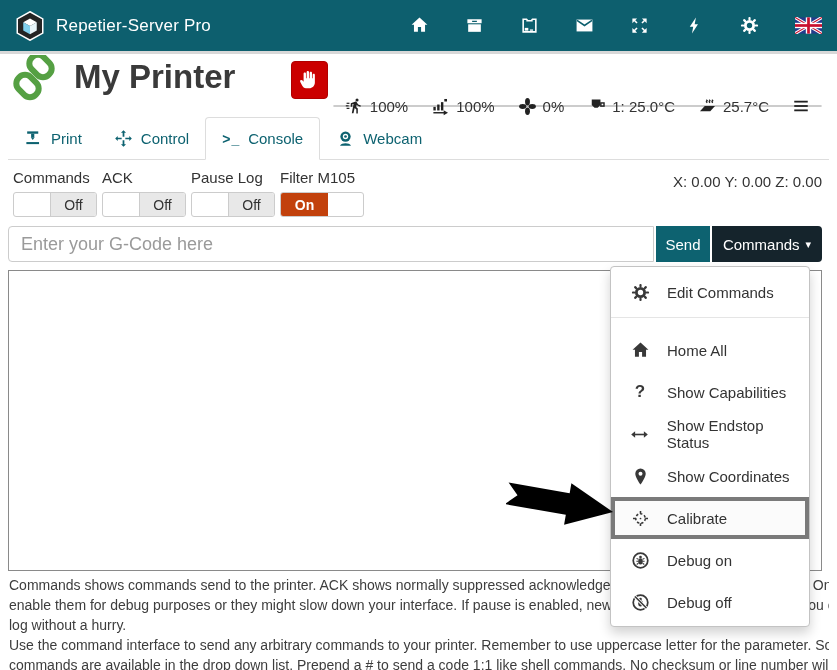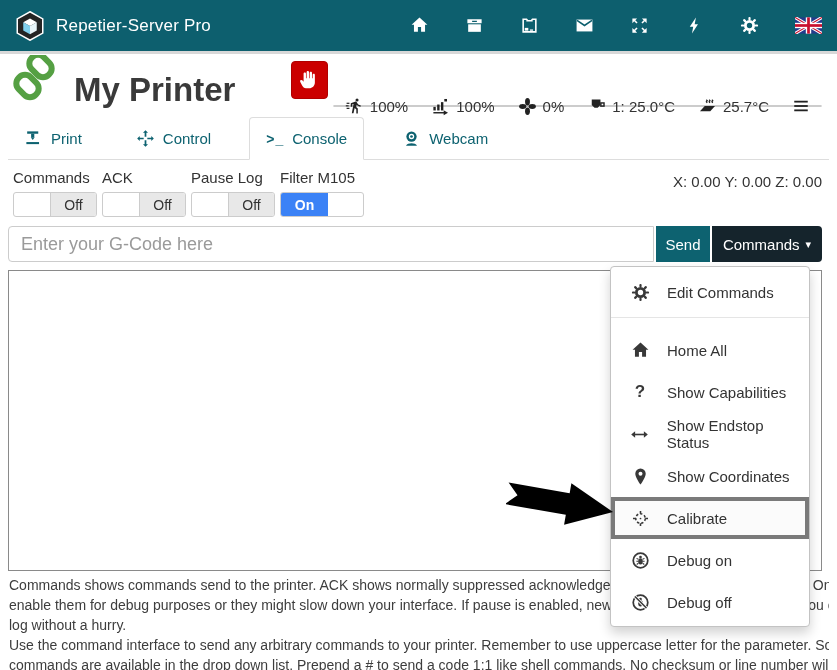--- a/index.html
+++ b/index.html
@@ -22,41 +22,41 @@
   .navbar .logo { width:30px; height:30px; margin-right:11px; }
   .navbar .app-title { color:#fff; font-size:17px; font-weight:500; letter-spacing:.2px; }
   .nav-icons { margin-left:auto; display:flex; align-items:center; gap:36px; }
   .nav-icons .nico { width:19px; height:19px; color:#fff; cursor:pointer; }
   .nav-icons .flag { width:27px; height:17px; }
 
   
   .chain-icon { position:absolute; left:10px; top:55px; width:48px; height:48px; }
   .printer-title {
     position:absolute; left:74px; top:58px;
-    font-size:33px; font-weight:600; color:#3a3a3a;margin-top:13px;
+    font-size:33px; font-weight:600; color:#3a3a3a;
   }
   .status-bar { position:absolute; top:61px; right:15px; display:flex; align-items:stretch; height:38px; }
   .estop {
     width:37px; background:#cb0000; border:1px solid #b00000; border-radius:4px;
     display:flex; align-items:center; justify-content:center; margin-right:5px; cursor:pointer;
   }
   .estop svg { width:22px; height:22px; }
   .status-group { display:flex; border:1px solid #ccc; border-radius:4px; background:#fff;margin-top:44px; }
   .status-cell {
     display:flex; align-items:center; gap:6px; padding:0 11px;
     font-size:15px; color:#333; border-left:1px solid #ccc; cursor:pointer; white-space:nowrap;
   }
   .status-cell:first-child { border-left:none; }
   .status-cell svg { width:19px; height:19px; color:#222; }
   .status-cell.menu svg { width:18px; height:18px; }
 
   
   .tabbar {
     position:absolute; left:8px; right:8px; top:118px; height:42px;
-    display:flex; align-items:flex-end; border-bottom:1px solid #ddd;gap:22px;
+    display:flex; align-items:flex-end; border-bottom:1px solid #ddd;
   }
   .tab {
     display:flex; align-items:center; gap:8px; padding:0 16px; height:42px;
     color:#0d6270; font-size:15px; cursor:pointer;
   }
   .tab svg { width:19px; height:19px; }
   .tab .glyph { font-weight:700; font-size:14px; letter-spacing:1px; }
   .tab.active {
     background:#fff; border:1px solid #ddd; border-bottom:1px solid #fff;
     border-radius:4px 4px 0 0; margin-bottom:-1px; height:43px;
@@ -68,21 +68,21 @@
   .toggle-label { font-size:15px; color:#333; margin-bottom:6px; white-space:nowrap; }
   .switch {
     height:25px; border:1px solid #ccc; border-radius:3px; background:#fff;
     display:flex; overflow:hidden; cursor:pointer; font-size:14px;
   }
   .switch .seg-off {
     margin-left:auto; width:46px; background:#e8e8e8; border-left:1px solid #ccc;
     display:flex; align-items:center; justify-content:center; color:#333;
   }
   .switch .seg-on {
-    width:47px; background:#3b82f6; color:#fff; font-weight:700;
+    width:47px; background:#c2410c; color:#fff; font-weight:700;
     display:flex; align-items:center; justify-content:center;
   }
   .coords { position:absolute; top:173px; right:15px; font-size:15px; color:#333; }
 
   
   .cmdrow { position:absolute; left:8px; right:15px; top:226px; height:36px; display:flex; }
   .gcode-input {
     flex:1; border:1px solid #ccc; border-radius:4px 0 0 4px; padding:0 12px;
     font-size:18px; font-family:"Liberation Sans",sans-serif; color:#333; outline:none;
   }

